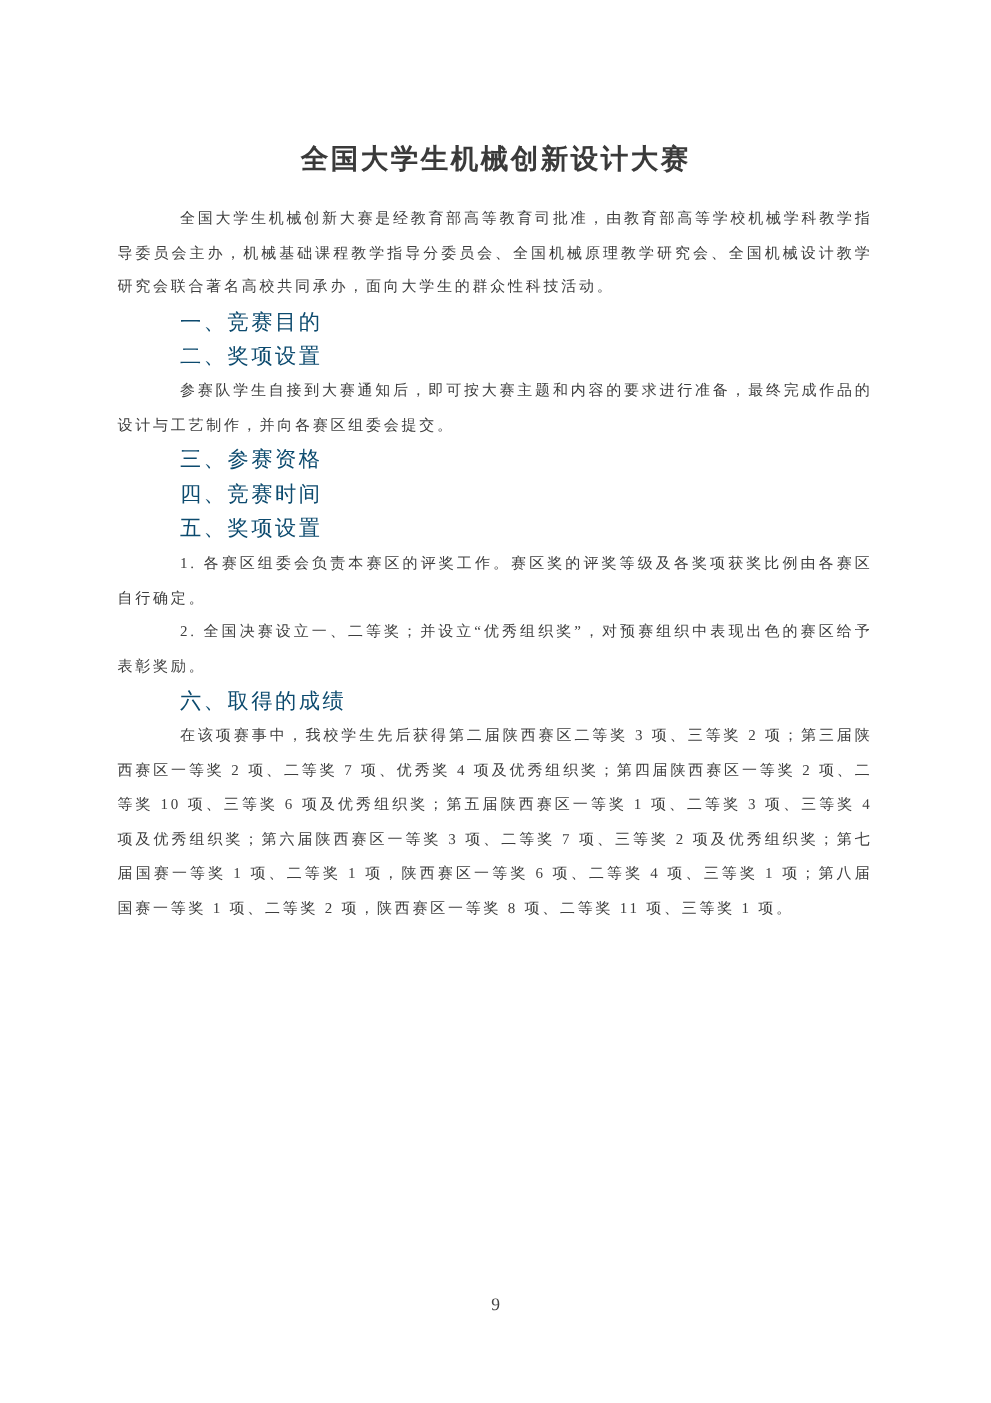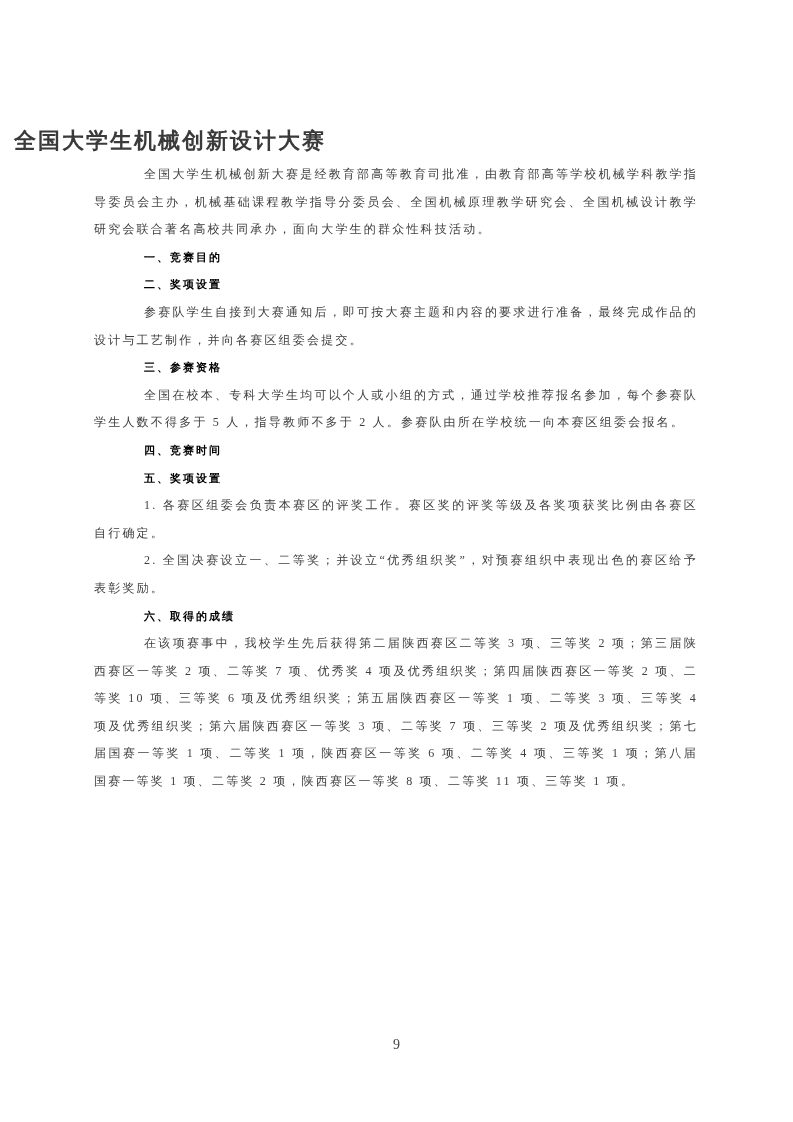--- a/index.html
+++ b/index.html
@@ -14,22 +14,22 @@
     background: #ffffff;
     overflow: hidden;
     font-family: "Liberation Serif", "DejaVu Serif", serif;
     color: #3e3e3e;
   }
   .doc-title {
     position: absolute;
     top: 112px;
     left: 0;
     right: 0;
-    margin: 14px;
-    text-align: left;
+    margin: 0;
+    text-align: center;
     font-family: "Liberation Sans", "DejaVu Sans", sans-serif;
     font-weight: bold;
     font-size: 22px;
     line-height: 30px;
     letter-spacing: 2px;
     color: #3a3a3a;
   }
   .content {
     position: absolute;
     left: 94px;
@@ -42,26 +42,26 @@
     line-height: 27.6px;
     letter-spacing: 2.2px;
     text-align: justify;
     text-justify: inter-character;
     text-indent: 50px;
     color: #3e3e3e;
   }
   .content h2.sec {
     margin: 0;
     font-family: "Liberation Sans", "DejaVu Sans", sans-serif;
-    font-weight: bold;
-    font-size: 11px;
+    font-weight: normal;
+    font-size: 17px;
     line-height: 27.6px;
     letter-spacing: 2px;
     text-indent: 50px;
-    color: #000000;
+    color: #0c4a6e;
   }
   .page-number {
     position: absolute;
     top: 1036px;
     left: 0;
     right: 0;
     text-align: center;
     font-size: 14px;
     line-height: 18px;
     color: #444444;
@@ -77,21 +77,20 @@
   <div class="content">
 
     <p class="body">全国大学生机械创新大赛是经教育部高等教育司批准，由教育部高等学校机械学科教学指导委员会主办，机械基础课程教学指导分委员会、全国机械原理教学研究会、全国机械设计教学研究会联合著名高校共同承办，面向大学生的群众性科技活动。</p>
 
     <h2 class="sec">一、竞赛目的</h2>
 
     <h2 class="sec">二、奖项设置</h2>
     <p class="body">参赛队学生自接到大赛通知后，即可按大赛主题和内容的要求进行准备，最终完成作品的设计与工艺制作，并向各赛区组委会提交。</p>
 
     <h2 class="sec">三、参赛资格</h2>
-    <p class="body">全国在校本、专科大学生均可以个人或小组的方式，通过学校推荐报名参加，每个参赛队学生人数不得多于 5 人，指导教师不多于 2 人。参赛队由所在学校统一向本赛区组委会报名。</p>
 
     <h2 class="sec">四、竞赛时间</h2>
 
     <h2 class="sec">五、奖项设置</h2>
     <p class="body">1. 各赛区组委会负责本赛区的评奖工作。赛区奖的评奖等级及各奖项获奖比例由各赛区自行确定。</p>
     <p class="body">2. 全国决赛设立一、二等奖；并设立“优秀组织奖”，对预赛组织中表现出色的赛区给予表彰奖励。</p>
 
     <h2 class="sec">六、取得的成绩</h2>
     <p class="body">在该项赛事中，我校学生先后获得第二届陕西赛区二等奖 3 项、三等奖 2 项；第三届陕西赛区一等奖 2 项、二等奖 7 项、优秀奖 4 项及优秀组织奖；第四届陕西赛区一等奖 2 项、二等奖 10 项、三等奖 6 项及优秀组织奖；第五届陕西赛区一等奖 1 项、二等奖 3 项、三等奖 4 项及优秀组织奖；第六届陕西赛区一等奖 3 项、二等奖 7 项、三等奖 2 项及优秀组织奖；第七届国赛一等奖 1 项、二等奖 1 项，陕西赛区一等奖 6 项、二等奖 4 项、三等奖 1 项；第八届国赛一等奖 1 项、二等奖 2 项，陕西赛区一等奖 8 项、二等奖 11 项、三等奖 1 项。</p>
 

